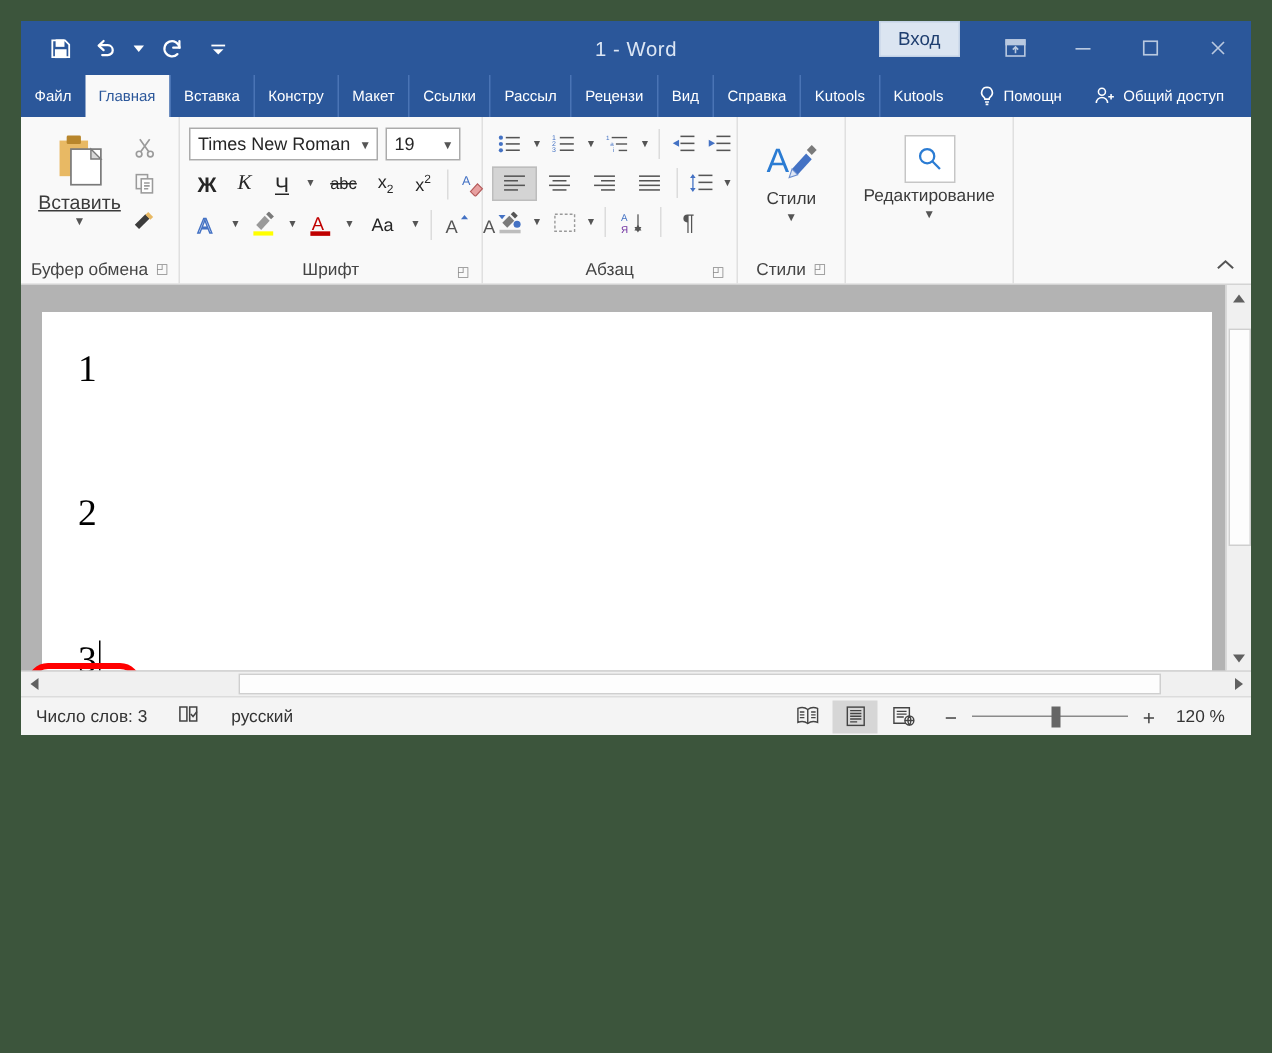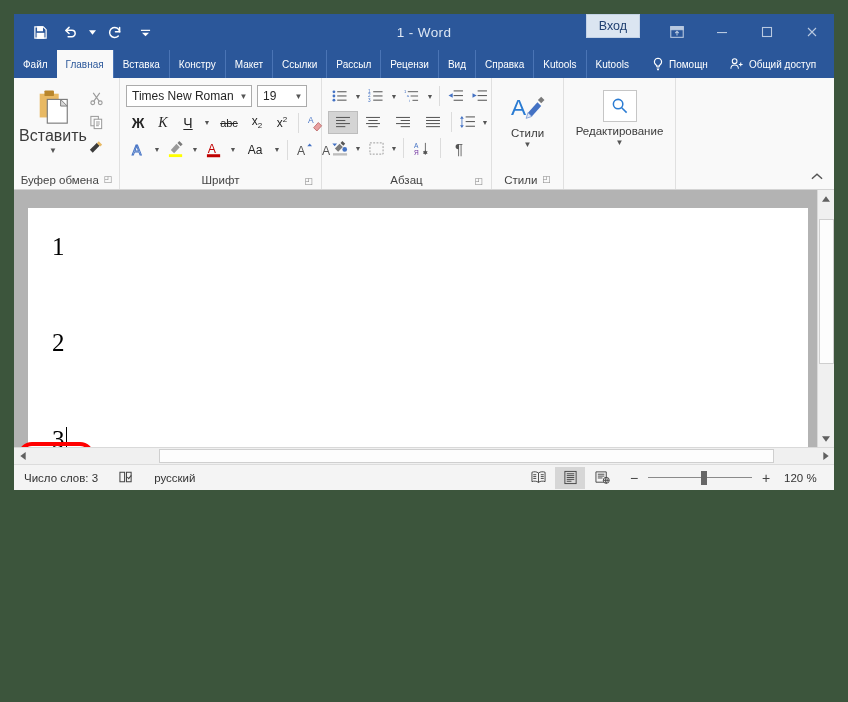--- a/index.html
+++ b/index.html
@@ -94,21 +94,21 @@
     display: flex; align-items: center; justify-content: center;
     gap: 5px; padding-bottom: 2px;
   }
   .dlg { color: #888; font-size: 9px; line-height: 9px; }
 
   
   .paste-btn {
     width: 62px; display: flex; flex-direction: column;
     align-items: center; padding-top: 4px;
   }
-  .paste-lbl { font-size: 16px; color: #3b3b3b; margin-top: 1px; }
+  .paste-lbl { font-size: 13px; color: #3b3b3b; margin-top: 1px; text-decoration: underline; }
   .caret-dn { font-size: 8px; color: #555; line-height: 9px; margin-top: 1px; }
   .clip-small { display: flex; flex-direction: column; gap: 1px; padding-top: 3px; }
   .ibtn {
     width: 24px; height: 23px;
     display: flex; align-items: center; justify-content: center;
   }
   .ibtn.sel { background: #d4d4d4; border: 1px solid #bdbdbd; }
   .ibtn.w30 { width: 30px; }
 
   

